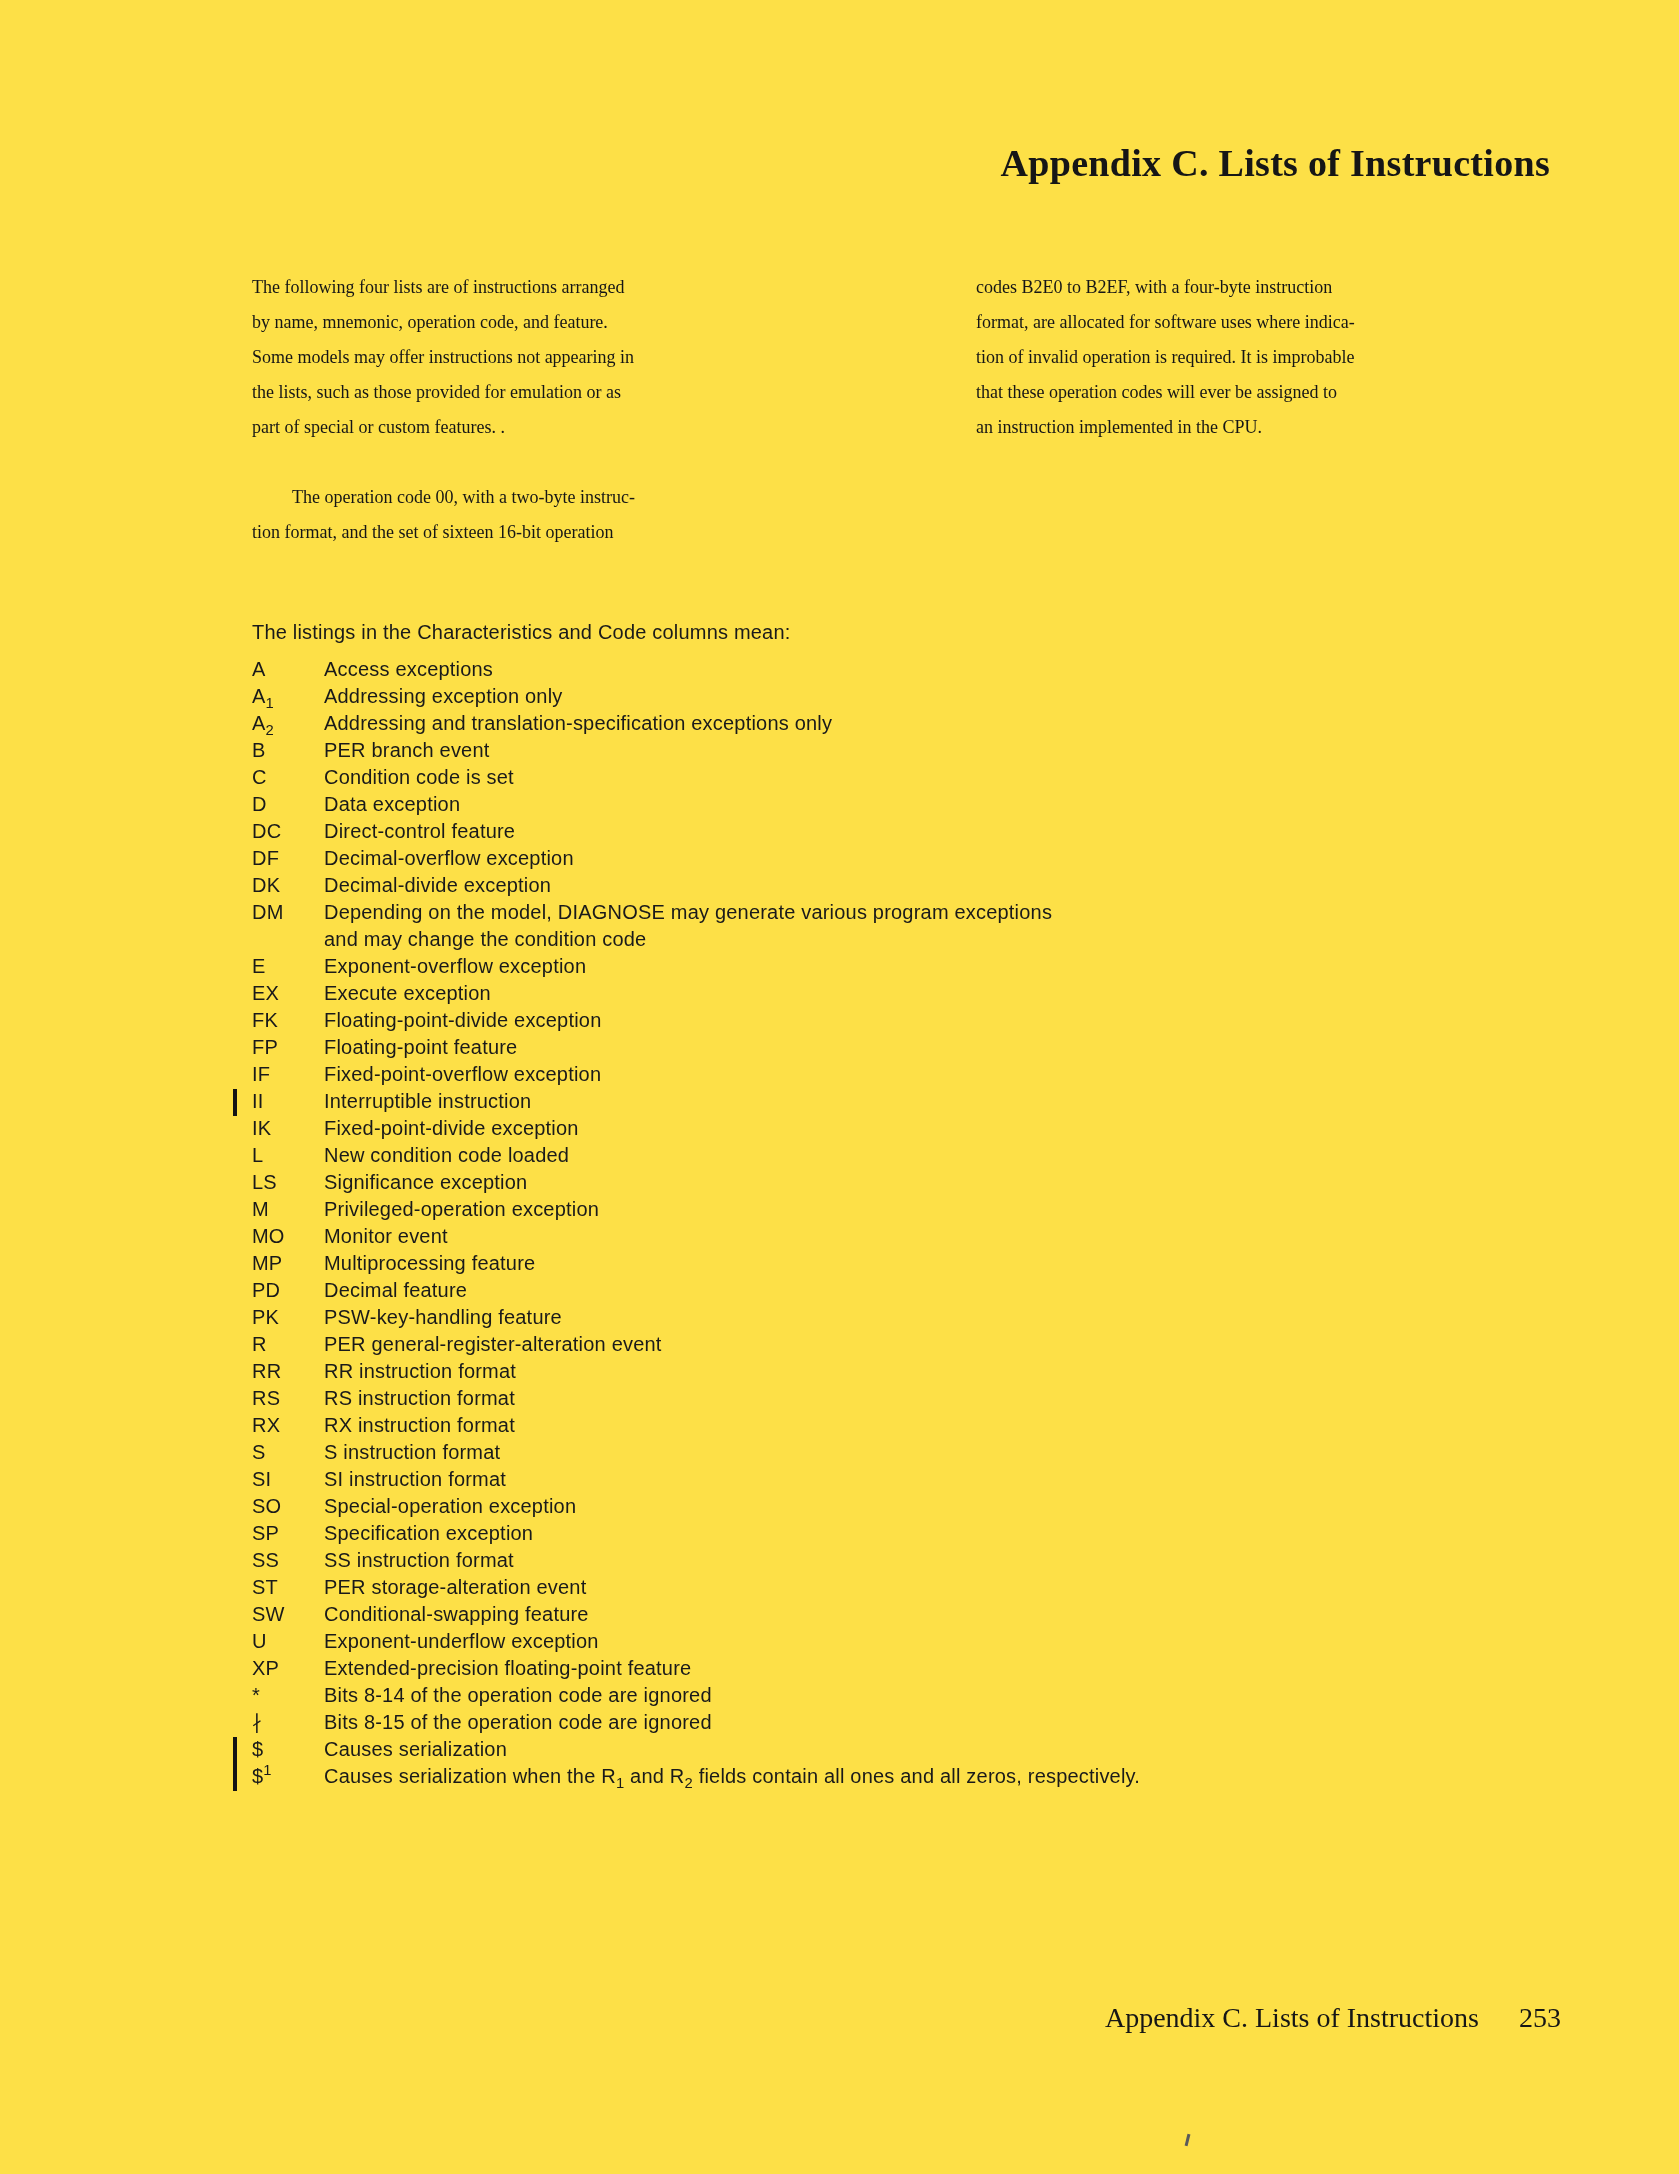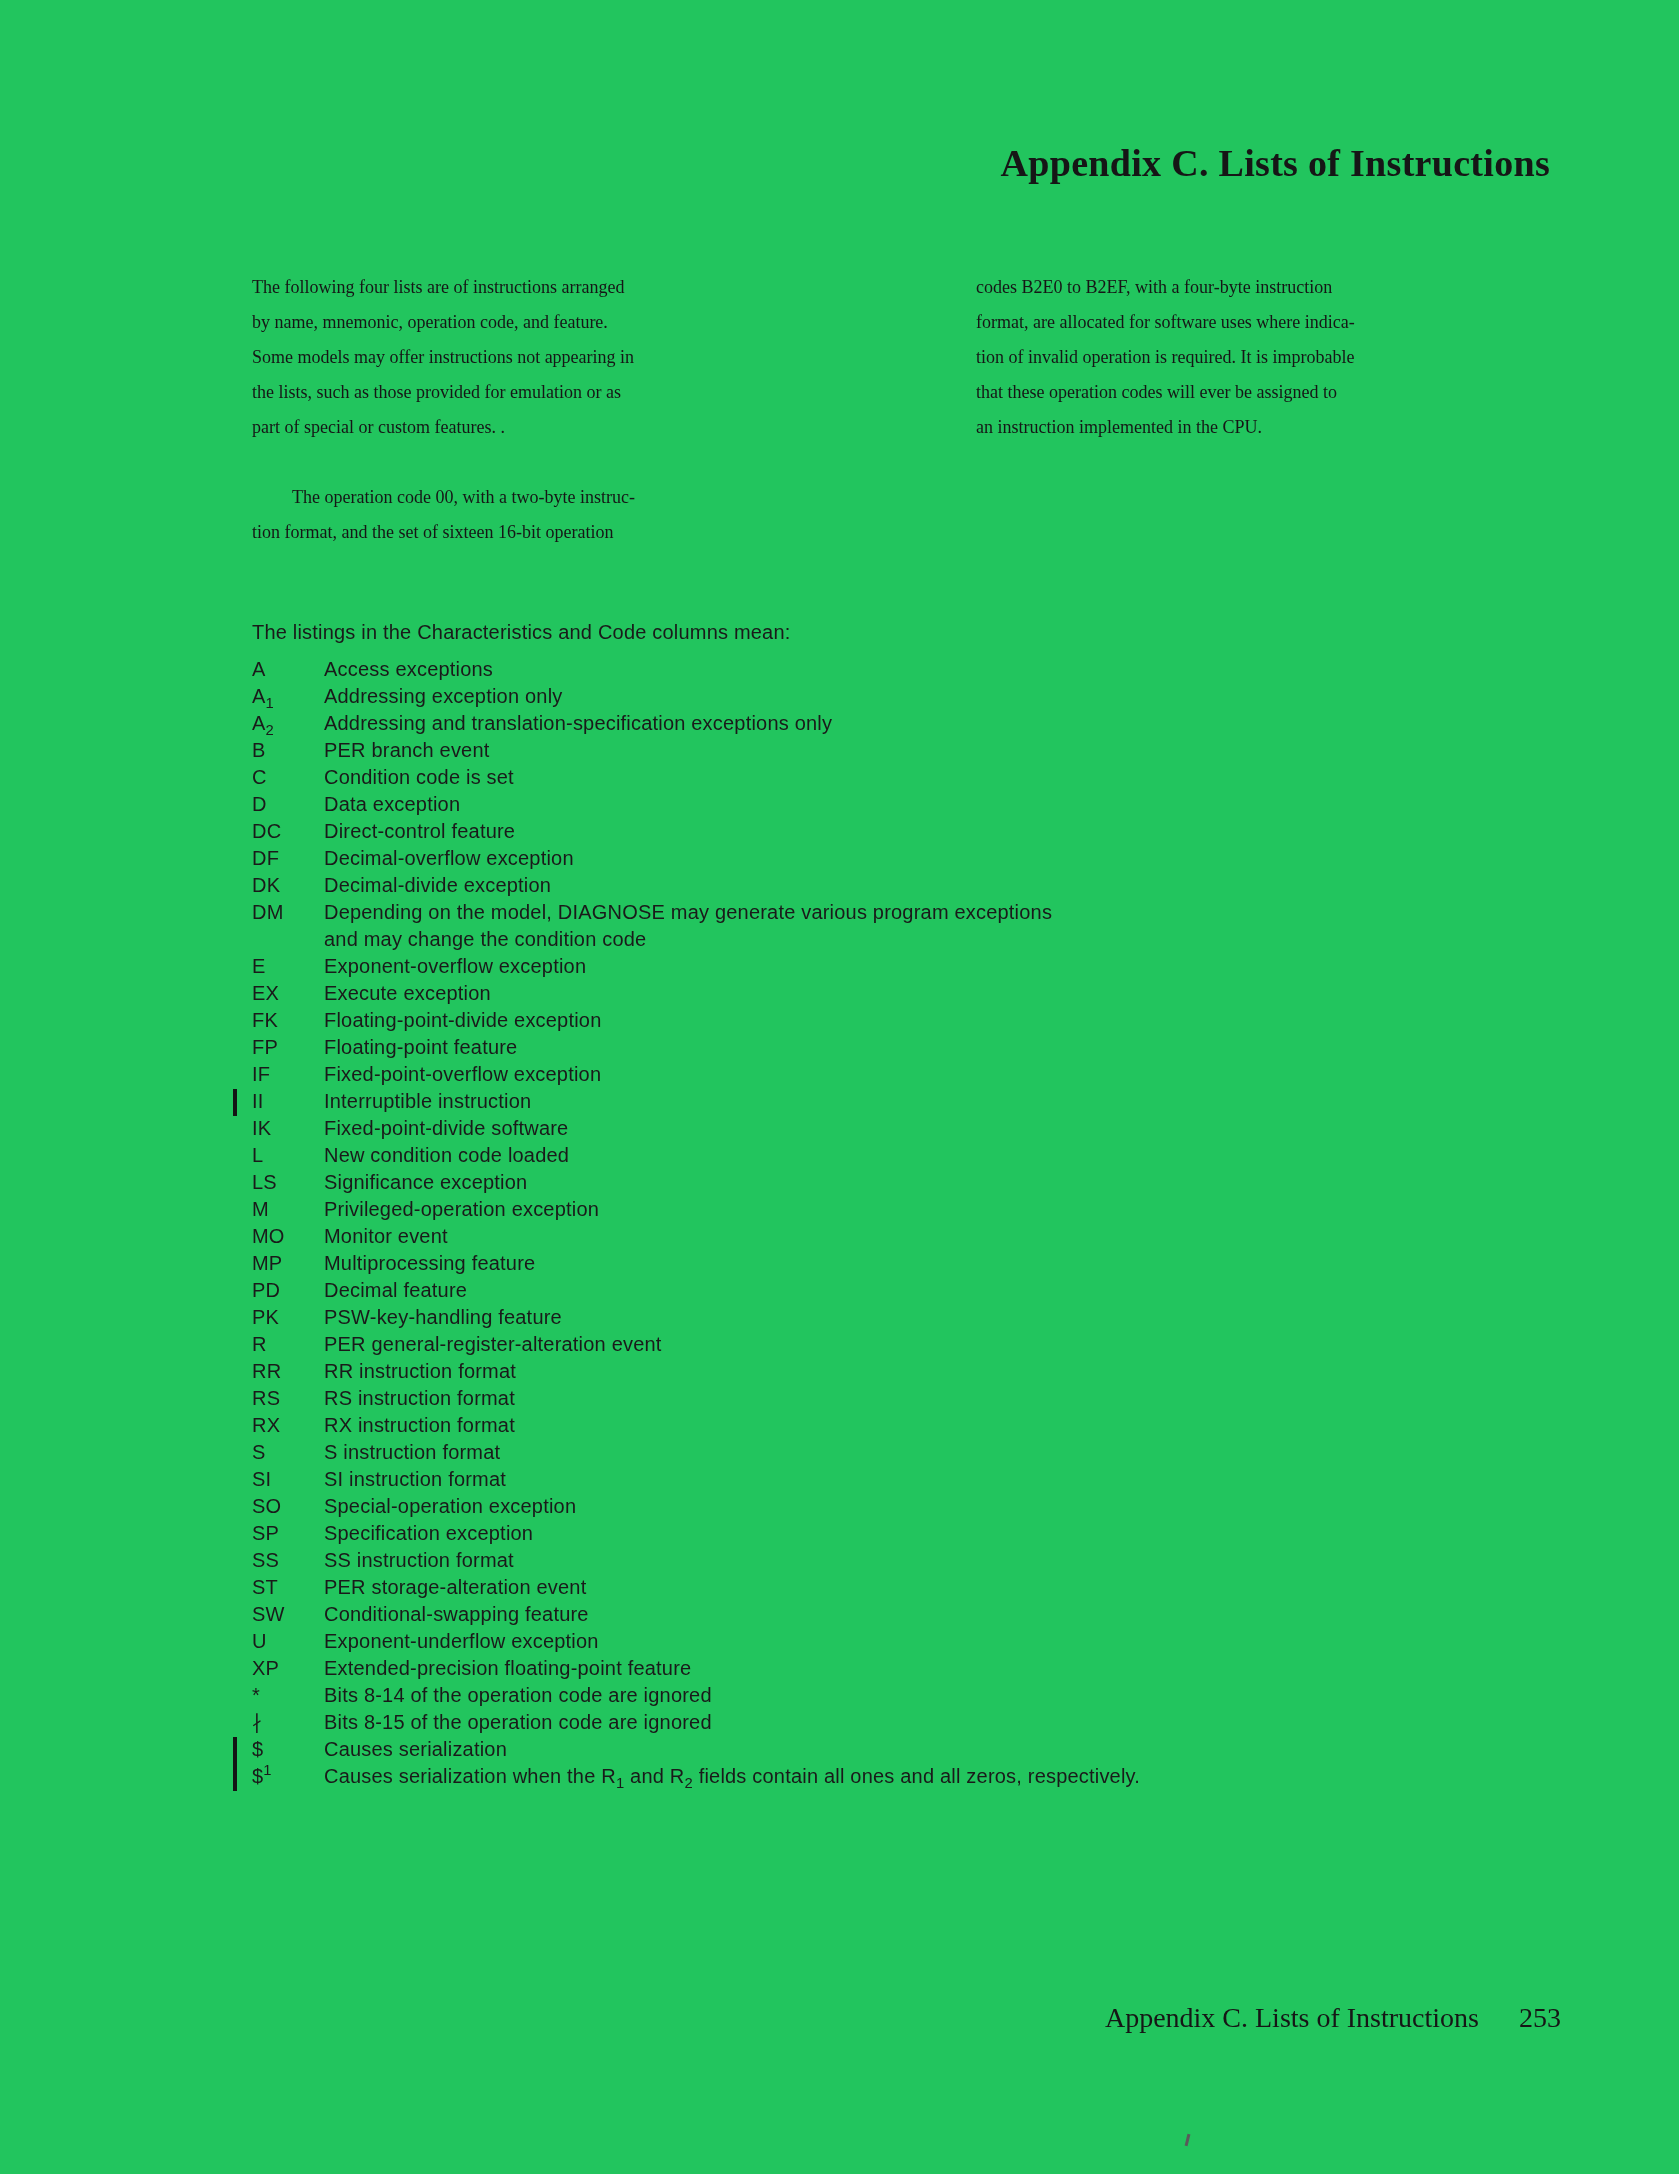--- a/index.html
+++ b/index.html
@@ -1,19 +1,19 @@
 <!DOCTYPE html>
 <html style="font-size:15px"><head>
 <meta charset="utf-8">
 <style>
   html,body{margin:0;padding:0;background:#ffffff;}
   .page{
     position:relative;
     width:1680px;height:2174px;
-    background:#22c55e;
+    background:#fde047;
     color:#161616;
     font-family:"Liberation Serif", serif;
     overflow:hidden;
   }
   .title{
     position:absolute;
     top:141px;right:130px;
     margin:0;
     font-size:38px;
     font-weight:bold;
@@ -160,21 +160,21 @@
         <div class="legend-row">
           <span class="code">IF</span>
           <span class="desc">Fixed-point-overflow exception</span>
         </div>
         <div class="legend-row bar">
           <span class="code">II</span>
           <span class="desc">Interruptible instruction</span>
         </div>
         <div class="legend-row">
           <span class="code">IK</span>
-          <span class="desc">Fixed-point-divide software</span>
+          <span class="desc">Fixed-point-divide exception</span>
         </div>
         <div class="legend-row">
           <span class="code">L</span>
           <span class="desc">New condition code loaded</span>
         </div>
         <div class="legend-row">
           <span class="code">LS</span>
           <span class="desc">Significance exception</span>
         </div>
         <div class="legend-row">

